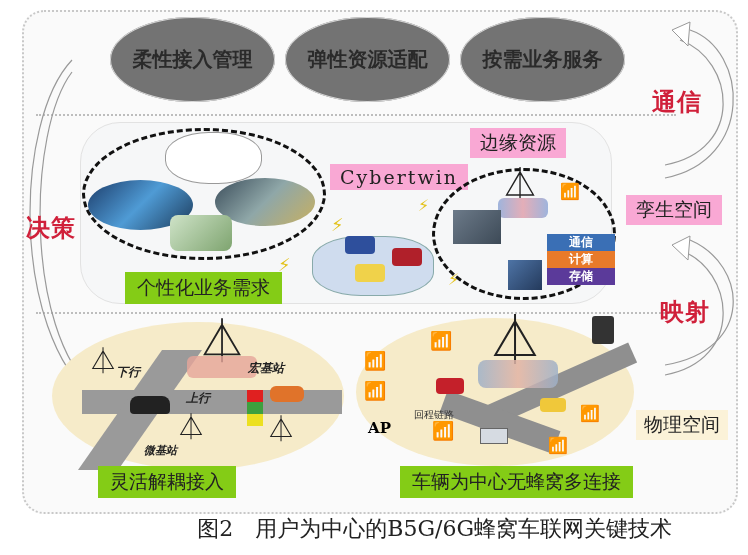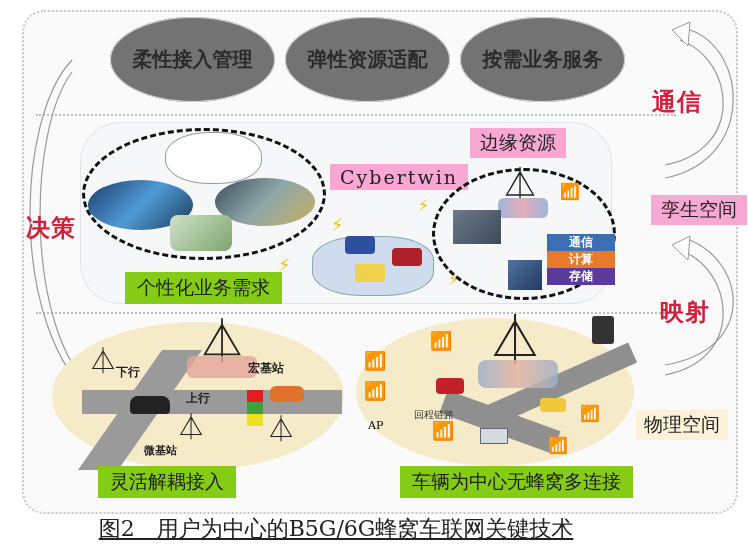--- a/index.html
+++ b/index.html
@@ -10,21 +10,21 @@
   .pill{background:#737373;border-radius:50%;display:flex;align-items:center;justify-content:center;font-size:20px;font-weight:bold;color:#2a2a2a;box-shadow:inset 0 0 0 1px #d6d6d6;}
   .redlabel{color:#d0203a;font-size:24px;font-weight:bold;letter-spacing:1px;}
   .twinpanel{left:80px;top:122px;width:530px;height:180px;border:1px solid #e2e2e2;border-radius:40px;background:#f6f7f8;}
   .dashed{border:3px dashed #111;border-radius:50%;}
   .tag-blue{background:#f9a8d4;color:#222;font-size:19px;padding:2px 10px;}
   .tag-green{background:#84cc16;color:#222;font-size:19px;padding:3px 12px;}
   .tag-yellow{background:#fbf2d8;color:#222;font-size:19px;padding:2px 8px;}
   .ground{background:#f6ebc9;border-radius:50%;}
   .caption{font-family:"DejaVu Serif",serif;font-size:22px;color:#222;}
   .res{color:#fff;font-size:12px;font-weight:bold;text-align:center;width:68px;height:17px;line-height:17px;}
-  .small{font-size:12px;color:#222;font-weight:bold;}
+  .small{font-size:12px;color:#222;font-weight:bold;font-style:italic;}
 </style>
 </head>
 <body>
 
 <div class="abs outer"></div>
 <div class="abs divider" style="top:114px;width:640px;"></div>
 <div class="abs divider" style="top:312px;width:640px;"></div>
 
 <div class="abs pill" style="left:110px;top:17px;width:165px;height:85px;">
   <span>柔性接入管理</span>
@@ -77,21 +77,21 @@
 <div class="abs dashed" style="left:432px;top:168px;width:178px;height:126px;"></div>
 <div class="abs" style="left:503px;top:168px;font-size:34px;color:#222;line-height:1;">⏃</div>
 <div class="abs" style="left:498px;top:198px;width:50px;height:20px;background:linear-gradient(90deg,#9fb4dc,#e4aeb8,#9fb4dc);border-radius:6px;"></div>
 <div class="abs" style="left:560px;top:182px;width:26px;height:28px;font-size:16px;color:#777;">📶</div>
 <div class="abs" style="left:453px;top:210px;width:48px;height:34px;background:linear-gradient(135deg,#6c7a89,#3d4a57);"></div>
 <div class="abs" style="left:508px;top:260px;width:34px;height:30px;background:linear-gradient(135deg,#4e74a6,#243a5c);"></div>
 <div class="abs res" style="left:547px;top:234px;background:#3a6fb5;">通信</div>
 <div class="abs res" style="left:547px;top:251px;background:#e87a2a;">计算</div>
 <div class="abs res" style="left:547px;top:268px;background:#5b3a9a;">存储</div>
 
-<div class="abs tag-blue" style="left:651px;top:195px;">孪生空间</div>
+<div class="abs tag-blue" style="left:626px;top:195px;">孪生空间</div>
 
 <div class="abs ground" style="left:52px;top:322px;width:292px;height:148px;"></div>
 <div class="abs" style="left:82px;top:390px;width:260px;height:24px;background:#9a9a9a;"></div>
 <div class="abs" style="left:120px;top:350px;width:40px;height:120px;background:#9a9a9a;transform:skewX(-35deg);"></div>
 <div class="abs" style="left:130px;top:396px;width:40px;height:18px;background:#222;border-radius:8px 8px 4px 4px;"></div>
 <div class="abs" style="left:270px;top:386px;width:34px;height:16px;background:#e0732a;border-radius:6px;"></div>
 <div class="abs" style="left:247px;top:390px;width:16px;height:36px;background:linear-gradient(#e02020 33%,#3ea03e 33% 66%,#ece020 66%);"></div>
 <div class="abs" style="left:200px;top:320px;font-size:44px;color:#222;line-height:1;">⏃</div>
 <div class="abs" style="left:187px;top:356px;width:70px;height:22px;background:#e6a59a;border-radius:6px;opacity:.8;"></div>
 <div class="abs" style="left:90px;top:346px;font-size:26px;color:#222;">⏃</div>
@@ -111,19 +111,19 @@
 <div class="abs" style="left:436px;top:378px;width:28px;height:16px;background:#c4202a;border-radius:4px;"></div>
 <div class="abs" style="left:540px;top:398px;width:26px;height:14px;background:#f0c83a;border-radius:4px;"></div>
 <div class="abs" style="left:480px;top:428px;width:26px;height:14px;background:#d6dbe2;border:1px solid #666;"></div>
 <div class="abs" style="left:592px;top:316px;width:22px;height:28px;background:#333;border-radius:3px;"></div>
 <div class="abs" style="left:364px;top:350px;font-size:18px;color:#777;">📶</div>
 <div class="abs" style="left:364px;top:380px;font-size:18px;color:#777;">📶</div>
 <div class="abs" style="left:430px;top:330px;font-size:18px;color:#777;">📶</div>
 <div class="abs" style="left:432px;top:420px;font-size:18px;color:#777;">📶</div>
 <div class="abs" style="left:580px;top:404px;font-size:16px;color:#777;">📶</div>
 <div class="abs" style="left:548px;top:436px;font-size:16px;color:#777;">📶</div>
-<div class="abs" style="left:368px;top:419px;font-size:11px;font-weight:normal;font-family:'DejaVu Serif',serif;">AP</div>
+<div class="abs" style="left:368px;top:419px;font-size:15px;font-weight:bold;font-family:'DejaVu Serif',serif;">AP</div>
 <div class="abs" style="left:414px;top:408px;font-size:10px;color:#333;">回程链路</div>
 <div class="abs tag-green" style="left:400px;top:466px;">车辆为中心无蜂窝多连接</div>
 
 <div class="abs tag-yellow" style="left:636px;top:410px;">物理空间</div>
 
-<div class="abs caption" style="left:0;top:514px;width:672px;text-align:center;text-decoration:underline;">图2　用户为中心的B5G/6G蜂窝车联网关键技术</div>
+<div class="abs caption" style="left:0;top:514px;width:672px;text-align:right;">图2　用户为中心的B5G/6G蜂窝车联网关键技术</div>
 
 </body></html>

